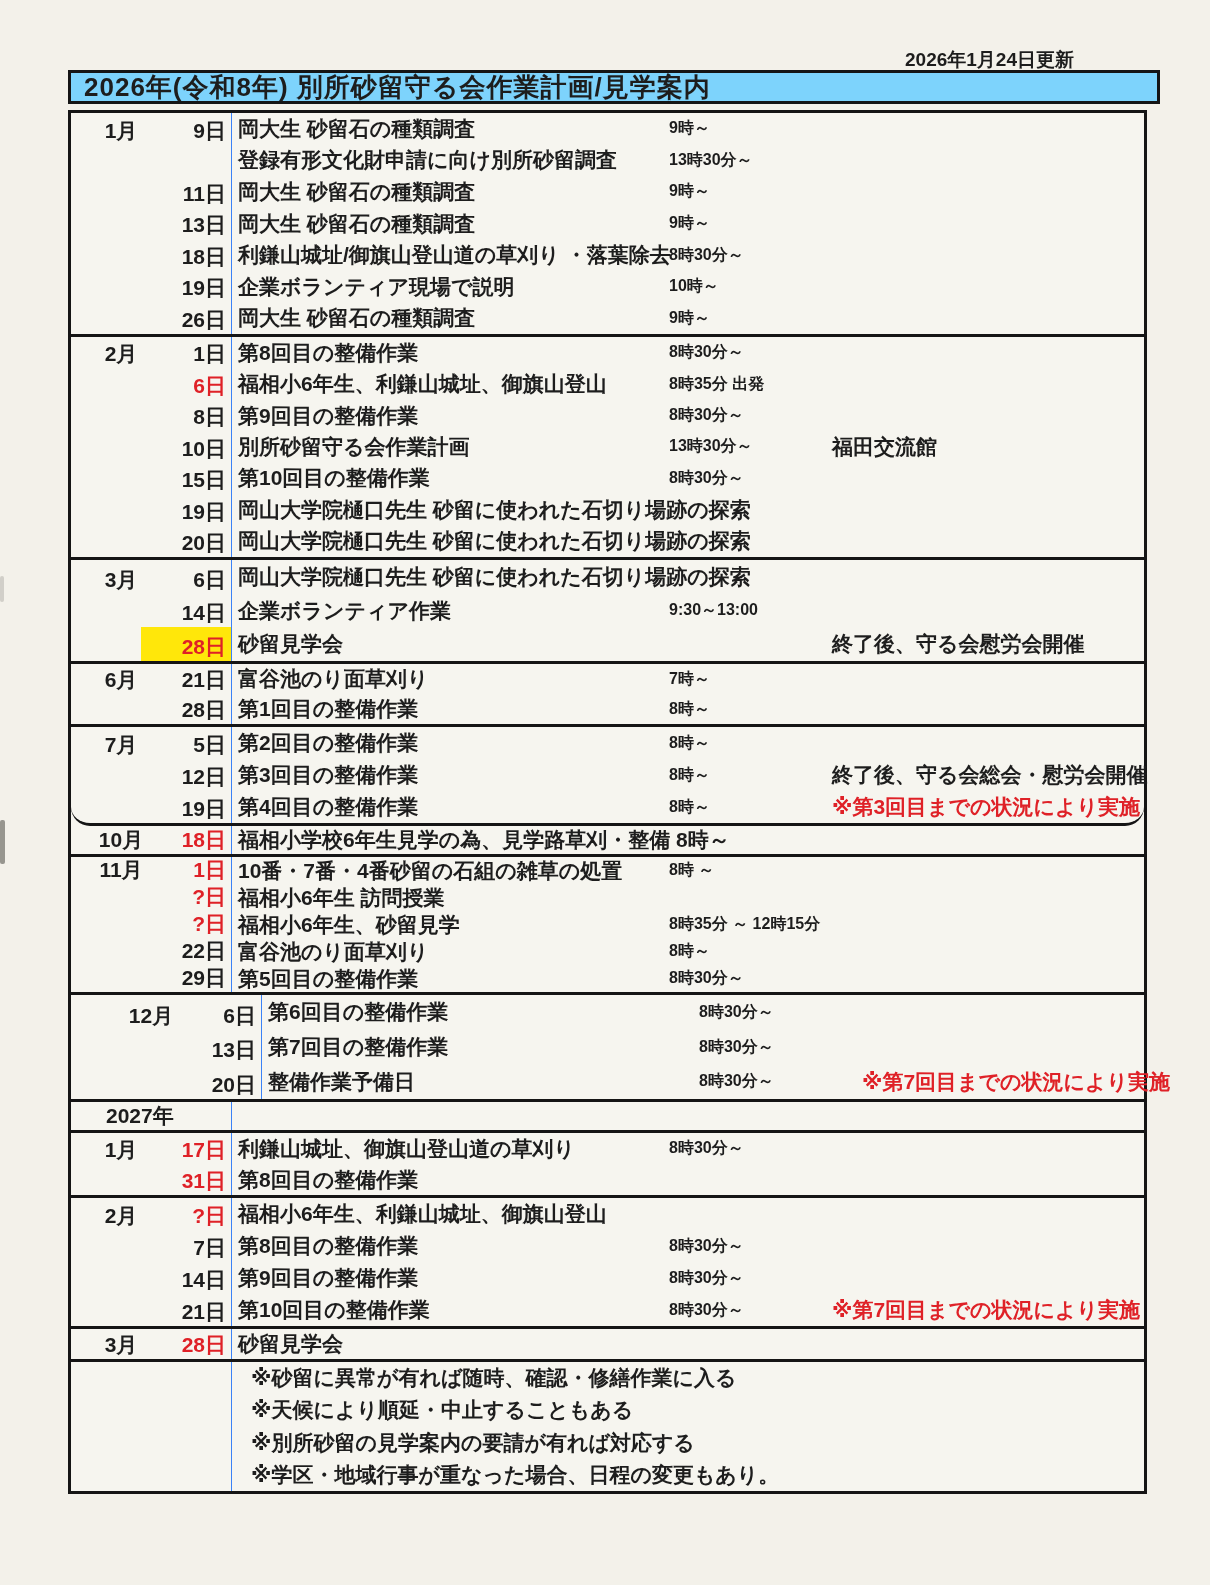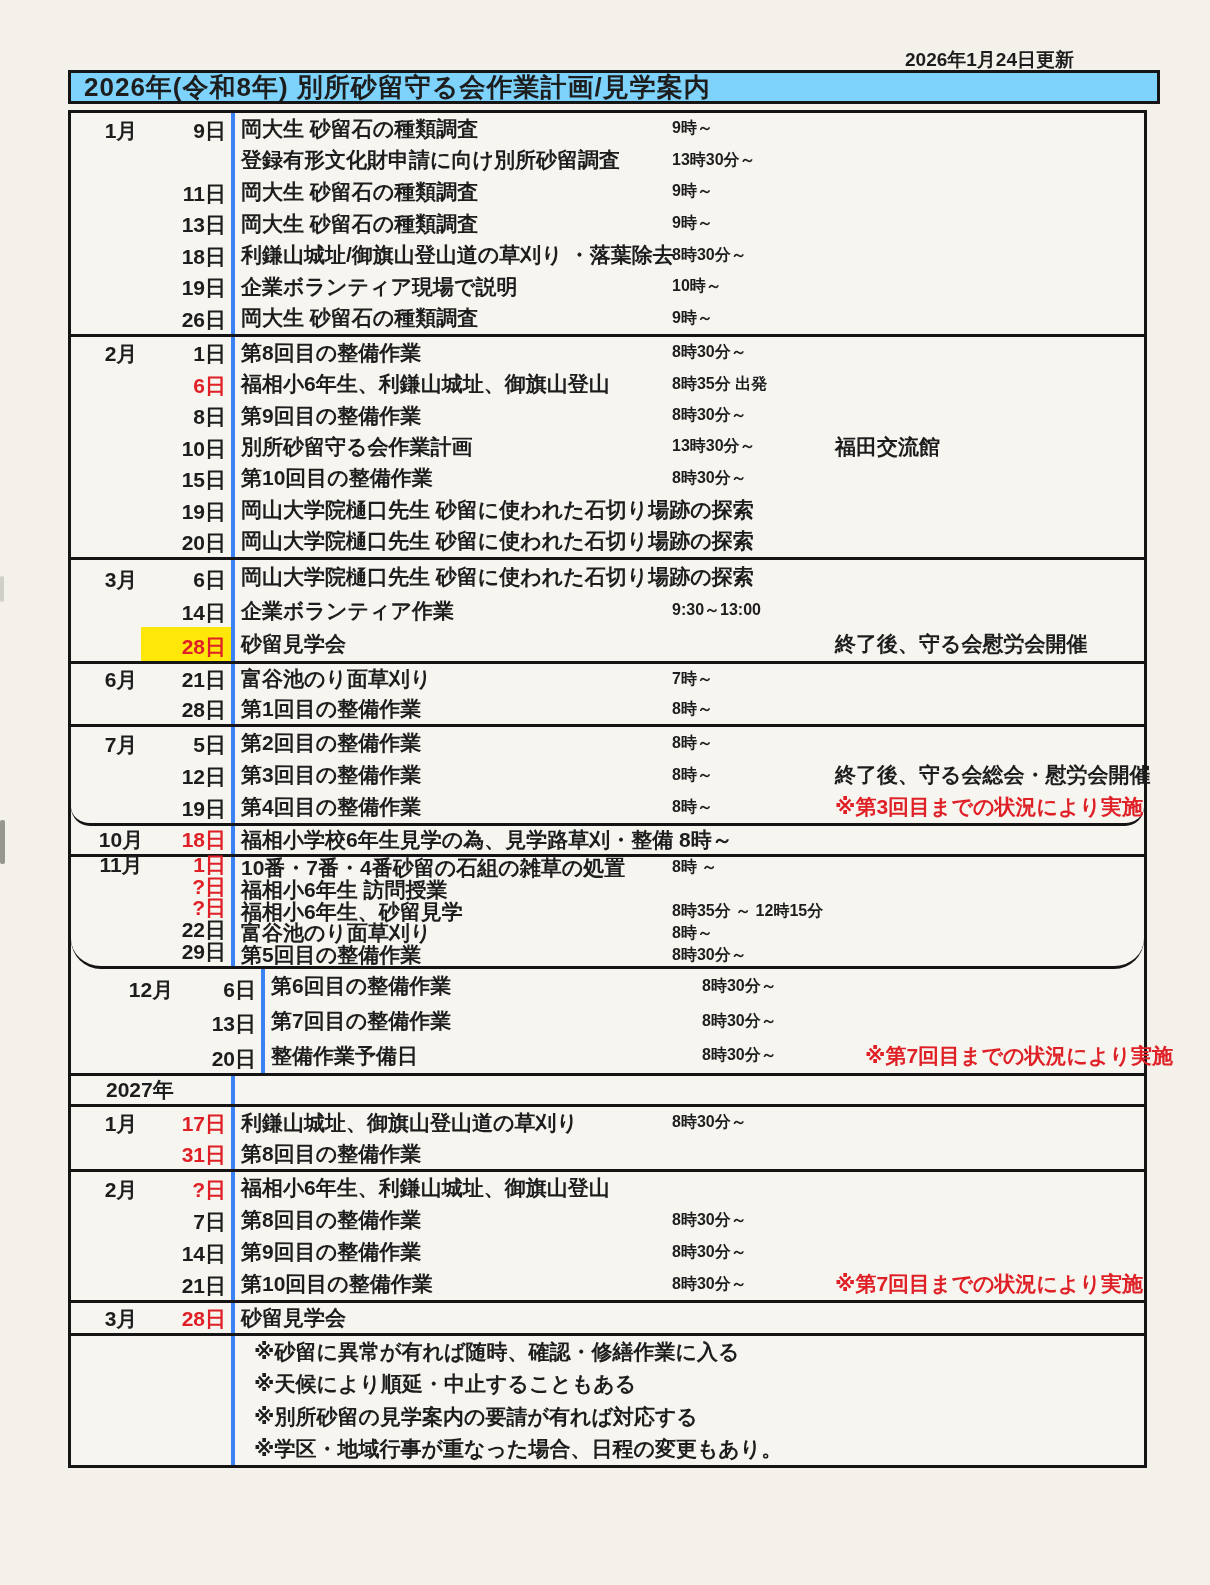--- a/index.html
+++ b/index.html
@@ -46,21 +46,21 @@
   .month {
     width:100px; flex:none; text-align:center;
     font-size:21px; position:relative; z-index:1; white-space:nowrap;
   }
   .day {
     flex:1; text-align:right; padding-right:5px;
     font-size:21px; position:relative; z-index:1; white-space:nowrap;
   }
   .content {
     flex:1; height:100%;
-    border-left:4px solid #3b82f6;
+    border-left:1px solid #3b82f6;
     display:flex; align-items:center;
     padding-left:6px; min-width:0;
   }
   .desc  { width:431px; flex:none; font-size:21px; white-space:nowrap; overflow:visible; }
   .time  { width:163px; flex:none; font-size:16px; white-space:nowrap; overflow:visible; }
   .note  { flex:1; font-size:21px; white-space:nowrap; overflow:visible; }
   .red   { color:#df2127; }
   .yearrow .month { width:auto; text-align:left; padding-left:35px; font-size:21px; }
   .notesec .desc { width:auto; padding-left:13px; }
   .smudge { position:absolute; background:#4a4a44; }
@@ -331,21 +331,21 @@
           <span class="month">10月</span>
           <span class="day red">18日</span>
         </div>
         <div class="content">
           <span class="desc">福相小学校6年生見学の為、見学路草刈・整備  8時～</span>
           <span class="time"></span>
           <span class="note"></span>
         </div>
       </div>
     </div>
-    <div class="section" style="height: 112px; border-radius: 30px;">
+    <div class="section" style="height: 138px;">
       <div class="rrow">
         <div class="datecell">
           <span class="month">11月</span>
           <span class="day red">1日</span>
         </div>
         <div class="content">
           <span class="desc">10番・7番・4番砂留の石組の雑草の処置</span>
           <span class="time">8時  ～</span>
           <span class="note"></span>
         </div>

